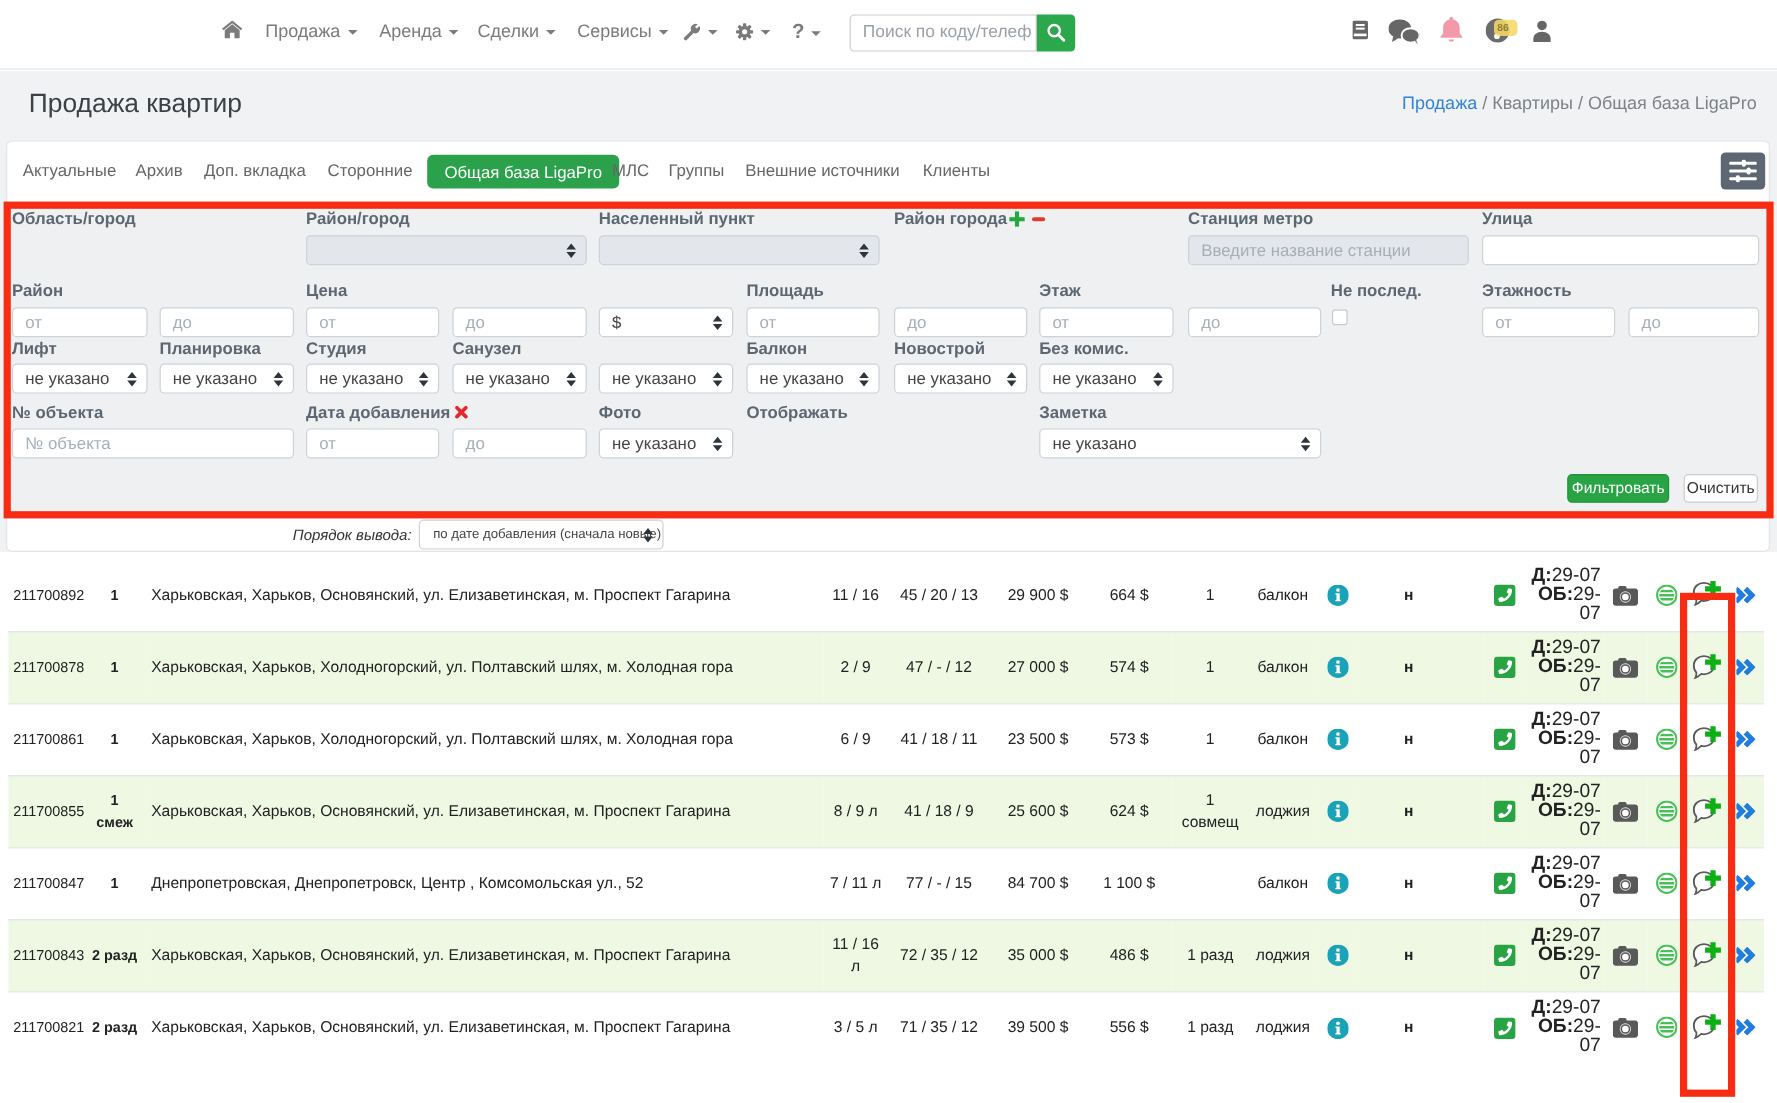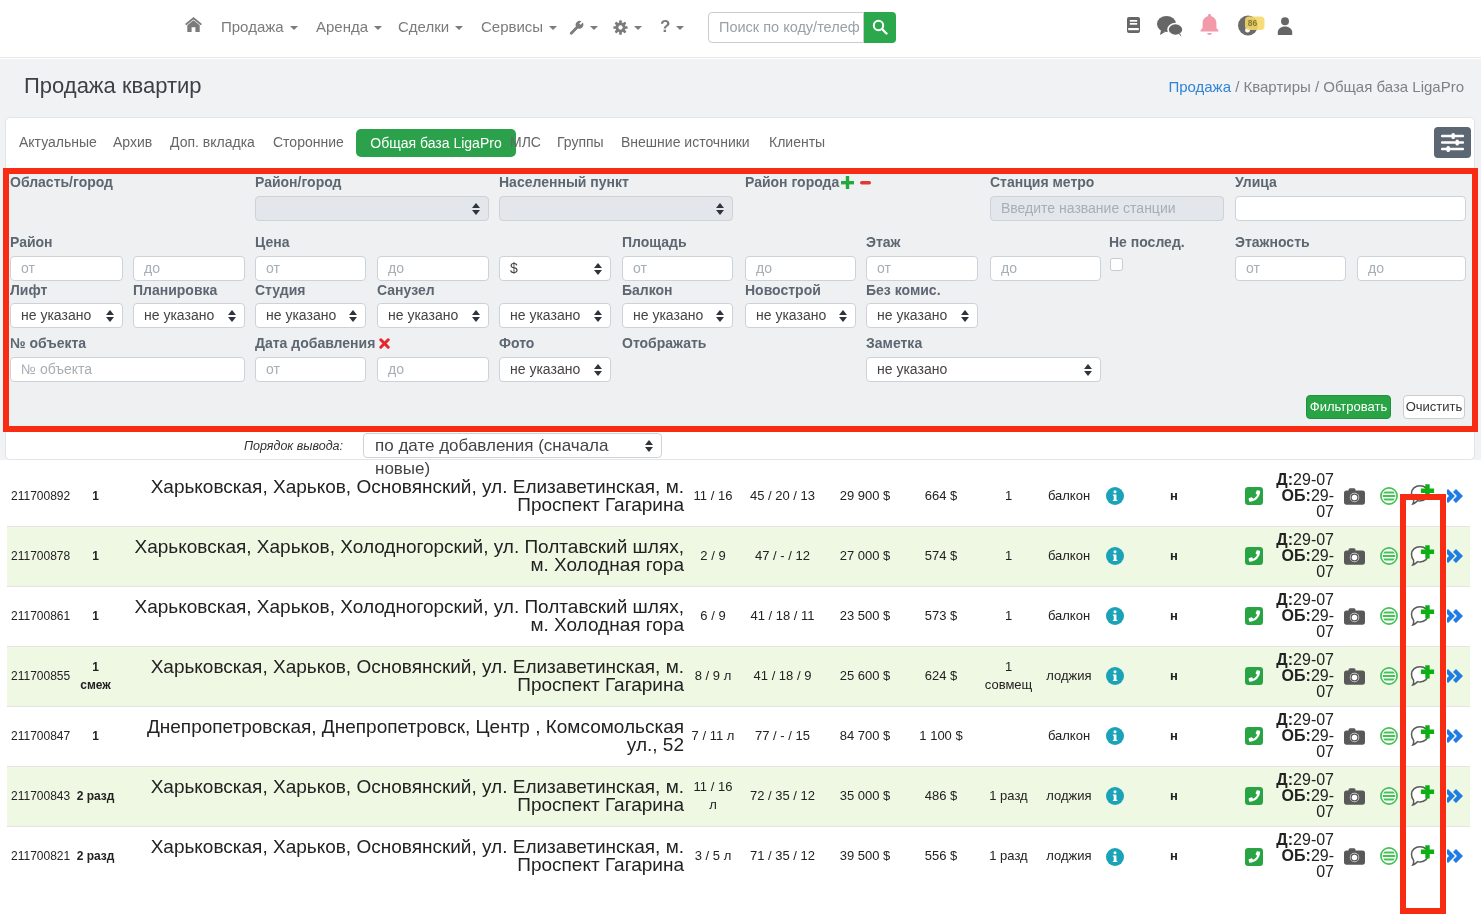--- a/index.html
+++ b/index.html
@@ -39,30 +39,30 @@
 .fsel.dis { background:#e3e6ea; }
 .ud { position:absolute; right:8px; top:6px; }
 .ud:before { content:""; display:block; width:0; height:0; border-left:4px solid transparent; border-right:4px solid transparent; border-bottom:5px solid #2f343c; margin-bottom:2px; }
 .ud:after { content:""; display:block; width:0; height:0; border-left:4px solid transparent; border-right:4px solid transparent; border-top:5px solid #2f343c; }
 #cbx { position:absolute; left:1101px; top:84px; width:13px; height:13px; background:#fff; border:1px solid #c5cbd1; border-radius:2.5px; }
 #btnfilter { position:absolute; left:1297px; top:221px; width:85px; height:24px; background:#28a445; border:1px solid #23913c; color:#fff; font-size:13px; text-align:center; line-height:22px; border-radius:4px; }
 #btnclear { position:absolute; left:1394px; top:221px; width:62px; height:24px; background:#fff; border:1px solid #ccc; color:#333; font-size:13px; text-align:center; line-height:22px; border-radius:4px; }
 
 
 #orderlabel { position:absolute; left:232px; top:439px; width:111px; text-align:right; font-size:12.5px; color:#333;font-style:italic; }
-#ordersel { position:absolute; left:363px; top:433px; width:299px; height:25px; background:#fff; border:1px solid #ccd2d8; border-radius:4px; font-size:17px; color:#444; line-height:23px; padding-left:11px; }
+#ordersel { position:absolute; left:349px; top:433px; width:204px; height:25px; background:#fff; border:1px solid #ccd2d8; border-radius:4px; font-size:11px; color:#444; line-height:23px; padding-left:11px; }
 
 
 #tbl { position:absolute; left:7px; top:466px; width:1463px; border-collapse:collapse; table-layout:fixed; }
 #tbl th { background:#ececec; border:1px solid #d7d7d7; border-top:1px solid #ddd; font-size:12px; font-weight:bold; color:#222; height:28px; text-align:center; padding:0; }
 #tbl td { border-bottom:1px solid #e4e4e4; font-size:13px; color:#222; height:60px; text-align:center; vertical-align:middle; padding:0 2px; line-height:18px; }
 #tbl tr.g td { background:#eff8e3; }
 #tbl tr:last-child td { border-bottom:none; }
 #tbl td.code { text-align:left; padding-left:4px; font-size:12px; }
-#tbl td.loc { text-align:right; padding-left:5px; font-size:19px;margin-top:15px; }
+#tbl td.loc { text-align:left; padding-left:5px; font-size:13px;margin-top:15px; }
 #tbl td.kp { font-weight:bold; font-size:12px; }
 #tbl td.added { text-align:right; padding-left:3px; font-size:16px; line-height:16px; }
 .redcol { position:absolute; left:1400px; top:494px; width:46px; height:420px; border:6px solid #f82c12; }
 .tico { vertical-align:middle; }
 #tbl td.sinfo { font-weight:bold; font-size:13px; padding-right:21px; }
 #tbl td.mgmt { font-size:0; white-space:nowrap; }
 #tbl td.mgmt svg { vertical-align:middle; }
 #tbl td.mgmt svg + svg { margin-left:12px; }
 </style>
 </head>

